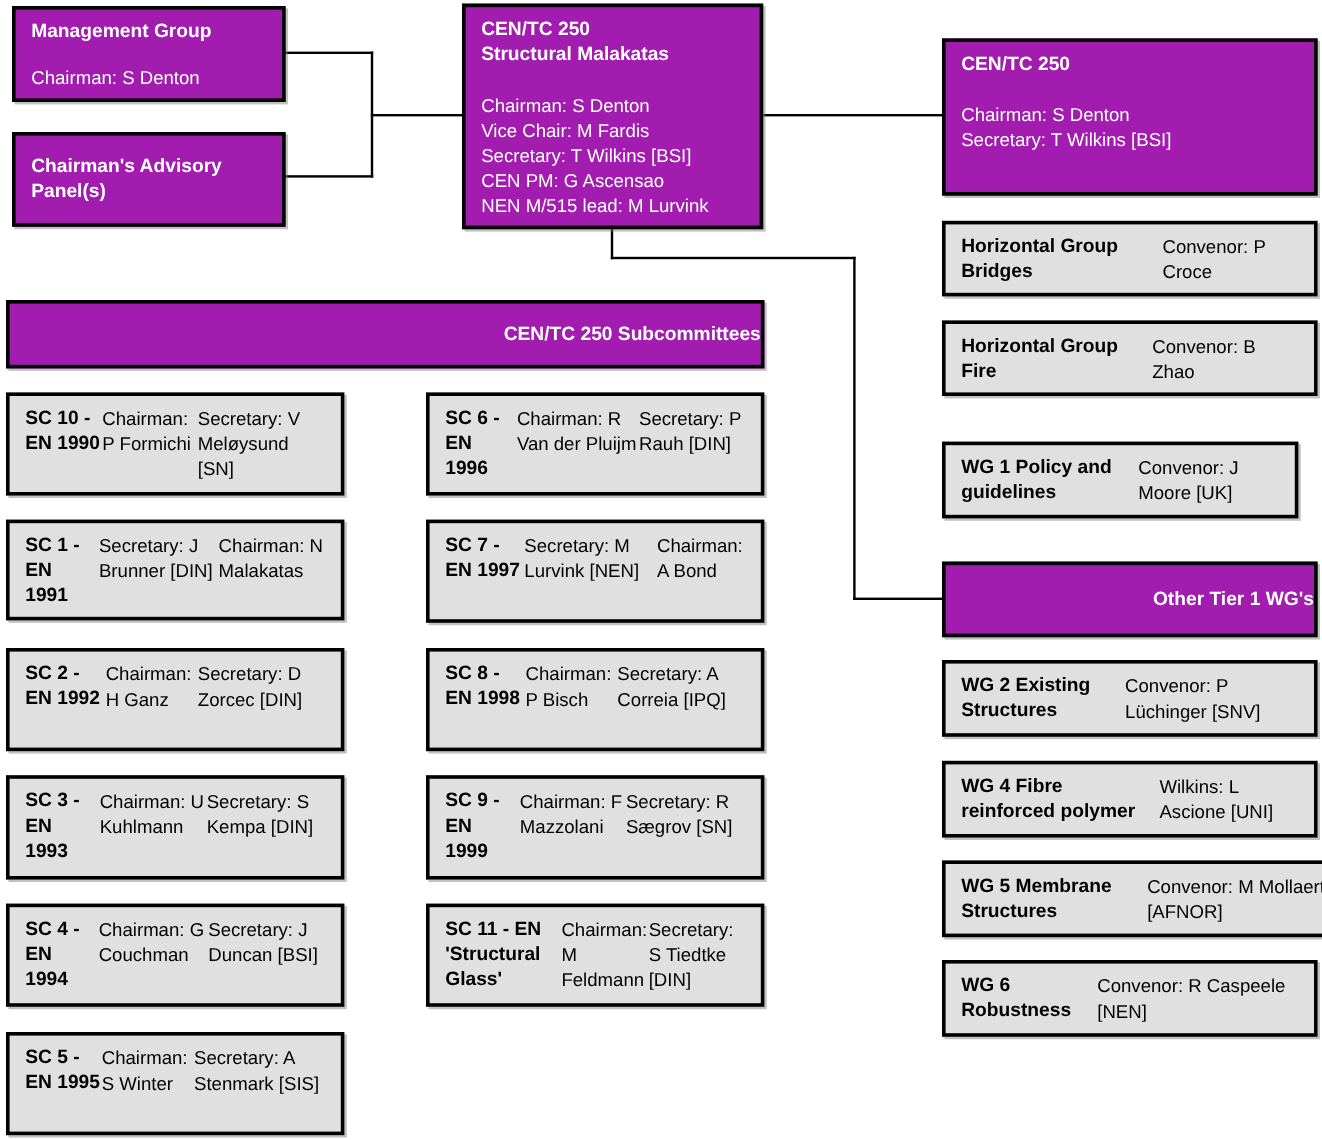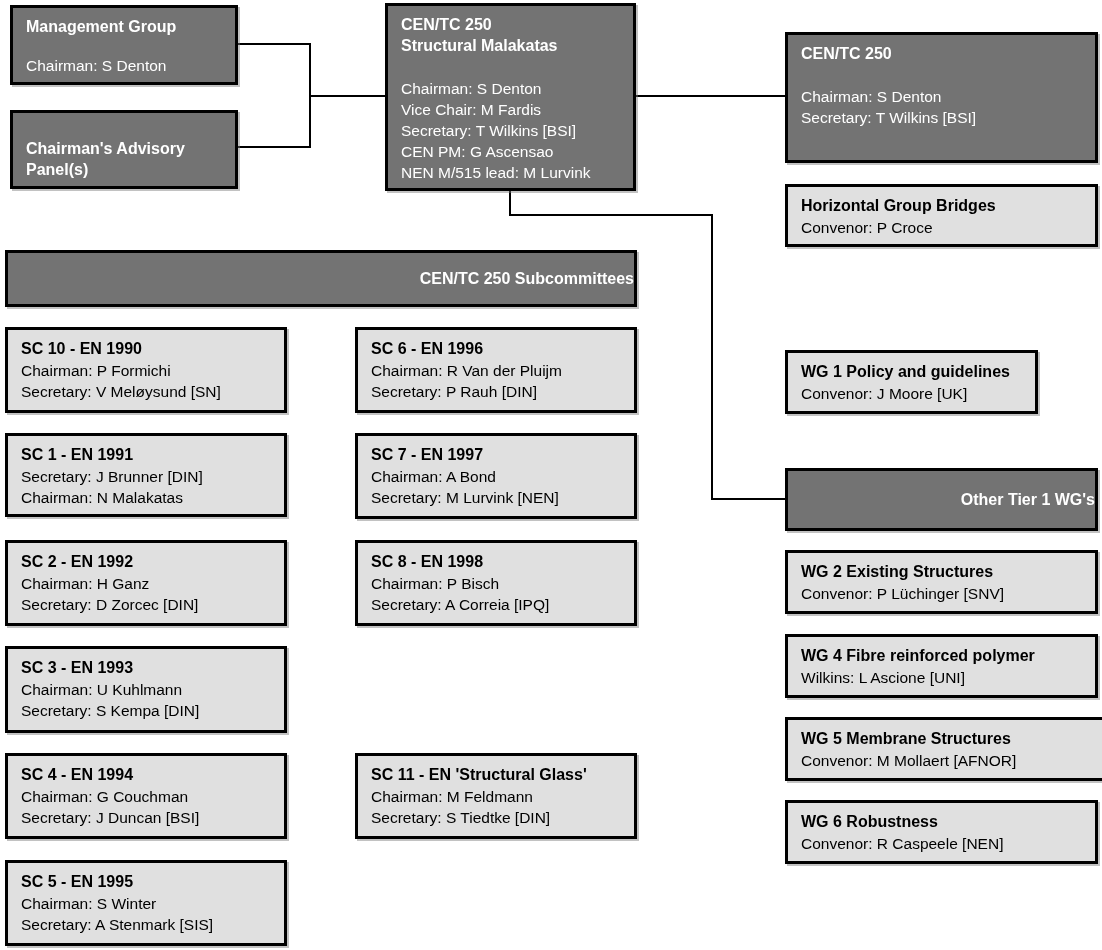--- a/index.html
+++ b/index.html
@@ -1,26 +1,26 @@
 <!DOCTYPE html>
 <html><head>
 <meta charset="utf-8">
 <style>
   html,body{margin:0;padding:0;background:#fff;}
   .canvas{position:relative;width:1102px;height:950px;background:#ffffff;overflow:hidden;
           font-family:"Liberation Sans",sans-serif;}
   .box{position:absolute;box-sizing:border-box;border:3px solid #000;
        box-shadow:2px 2px 0 rgba(120,120,120,0.45);}
-  .blue{background:#737373;color:#ffffff;}
+  .blue{background:#a21caf;color:#ffffff;}
   .grey{background:#e0e0e0;color:#000000;}
   .pad{padding:9px 13px;}
   .title{font-weight:bold;font-size:16px;line-height:1.3;}
   .detail{font-size:15.5px;line-height:1.36;}
   .spacer{height:21px;}
-  .vcenter{display:flex;flex-direction:column;justify-content:flex-start;}
+  .vcenter{display:flex;flex-direction:row;justify-content:flex-start;}
   .banner{display:flex;align-items:center;justify-content:flex-end;
           font-weight:bold;font-size:16px;}
   .cline{position:absolute;background:#000;}
 </style>
 </head>
 <body>
 
 <div class="canvas">
 
   <div class="cline" style="left:237px;top:43px;width:74px;height:2px"></div>
@@ -31,21 +31,21 @@
   <div class="cline" style="left:509px;top:190px;width:2px;height:26px"></div>
   <div class="cline" style="left:509px;top:214px;width:204px;height:2px"></div>
   <div class="cline" style="left:711px;top:214px;width:2px;height:286px"></div>
   <div class="cline" style="left:711px;top:498px;width:74px;height:2px"></div>
 
   <div class="box blue pad" style="left:10px;top:5px;width:228px;height:80px">
     <div class="title">Management Group</div>
     <div class="detail" style="margin-top:17px">Chairman: S Denton</div>
   </div>
 
-  <div class="box blue pad" style="left:10px;top:110px;width:228px;height:79px;padding-top:26px">
+  <div class="box blue pad" style="left:10px;top:110px;width:228px;height:79px;padding-top:16px">
     <div class="title">Chairman's Advisory Panel(s)</div>
   </div>
 
   <div class="box blue pad" style="left:385px;top:3px;width:251px;height:188px">
     <div class="title">CEN/TC 250</div>
     <div class="title">Structural Malakatas</div>
     <div class="spacer"></div>
     <div class="detail">Chairman: S Denton</div>
     <div class="detail">Vice Chair: M Fardis</div>
     <div class="detail">Secretary: T Wilkins [BSI]</div>
@@ -57,21 +57,25 @@
     <div class="title">CEN/TC 250</div>
     <div class="spacer"></div>
     <div class="detail">Chairman: S Denton</div>
     <div class="detail">Secretary: T Wilkins [BSI]</div>
   </div>
 
   <div class="box grey pad vcenter" style="left:785px;top:184px;width:313px;height:63px">
     <div class="title">Horizontal Group Bridges</div>
     <div class="detail">Convenor: P Croce</div>
   </div>
-  <div class="box grey pad vcenter" style="left:785px;top:350px;width:253px;height:64px">
+  <div class="box grey pad vcenter" style="left:785px;top:267px;width:313px;height:63px">
+    <div class="title">Horizontal Group Fire</div>
+    <div class="detail">Convenor: B Zhao</div>
+  </div>
+  <div class="box grey pad vcenter" style="left:785px;top:368px;width:297px;height:64px">
     <div class="title">WG 1 Policy and guidelines</div>
     <div class="detail">Convenor: J Moore [UK]</div>
   </div>
 
   <div class="box blue banner" style="left:785px;top:468px;width:313px;height:63px">
     <div>Other Tier 1 WG's</div>
   </div>
 
   <div class="box grey pad vcenter" style="left:785px;top:550px;width:313px;height:64px">
     <div class="title">WG 2 Existing Structures</div>
@@ -125,27 +129,32 @@
     <div class="detail">Secretary: A Stenmark [SIS]</div>
   </div>
 
   <div class="box grey pad vcenter" style="left:355px;top:327px;width:282px;height:86px">
     <div class="title">SC 6 - EN 1996</div>
     <div class="detail">Chairman: R Van der Pluijm</div>
     <div class="detail">Secretary: P Rauh [DIN]</div>
   </div>
   <div class="box grey pad vcenter" style="left:355px;top:433px;width:282px;height:86px">
     <div class="title">SC 7 - EN 1997</div>
+    <div class="detail">Secretary: M Lurvink [NEN]</div>
     <div class="detail">Chairman: A Bond</div>
-    <div class="detail">Secretary: M Lurvink [NEN]</div>
   </div>
   <div class="box grey pad vcenter" style="left:355px;top:540px;width:282px;height:86px">
     <div class="title">SC 8 - EN 1998</div>
     <div class="detail">Chairman: P Bisch</div>
     <div class="detail">Secretary: A Correia [IPQ]</div>
+  </div>
+  <div class="box grey pad vcenter" style="left:355px;top:646px;width:282px;height:87px">
+    <div class="title">SC 9 - EN 1999</div>
+    <div class="detail">Chairman: F Mazzolani</div>
+    <div class="detail">Secretary: R Sægrov [SN]</div>
   </div>
   <div class="box grey pad vcenter" style="left:355px;top:753px;width:282px;height:86px">
     <div class="title">SC 11 - EN 'Structural Glass'</div>
     <div class="detail">Chairman: M Feldmann</div>
     <div class="detail">Secretary: S Tiedtke [DIN]</div>
   </div>
 
 </div>
 
 </body></html>

